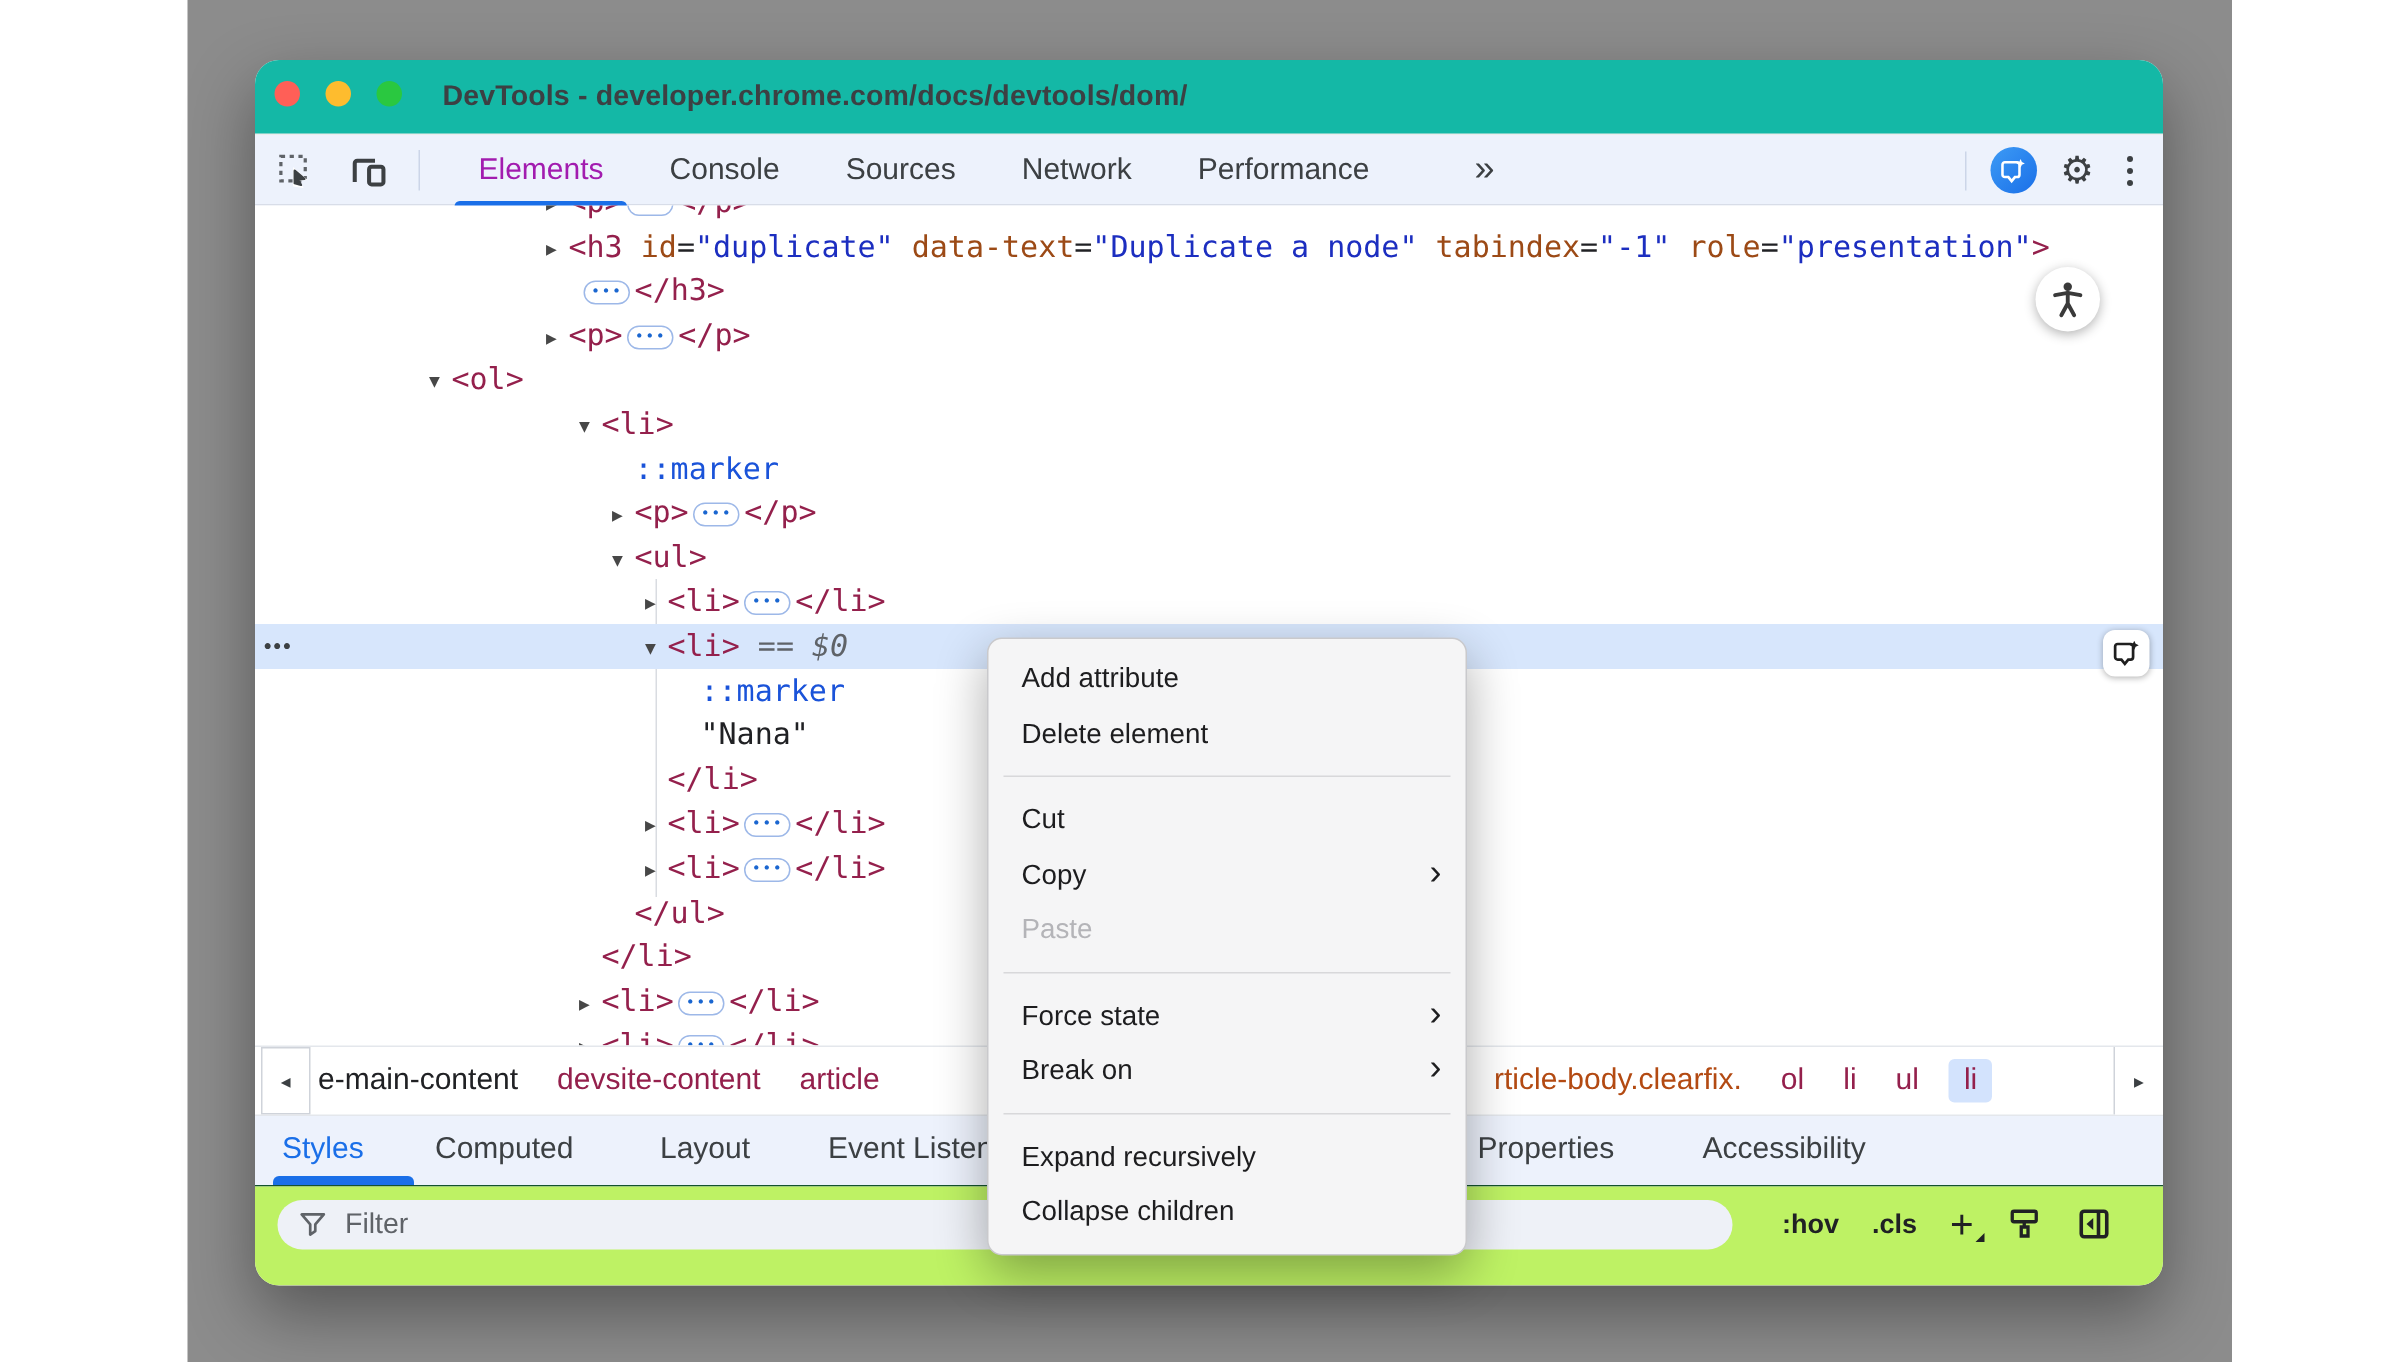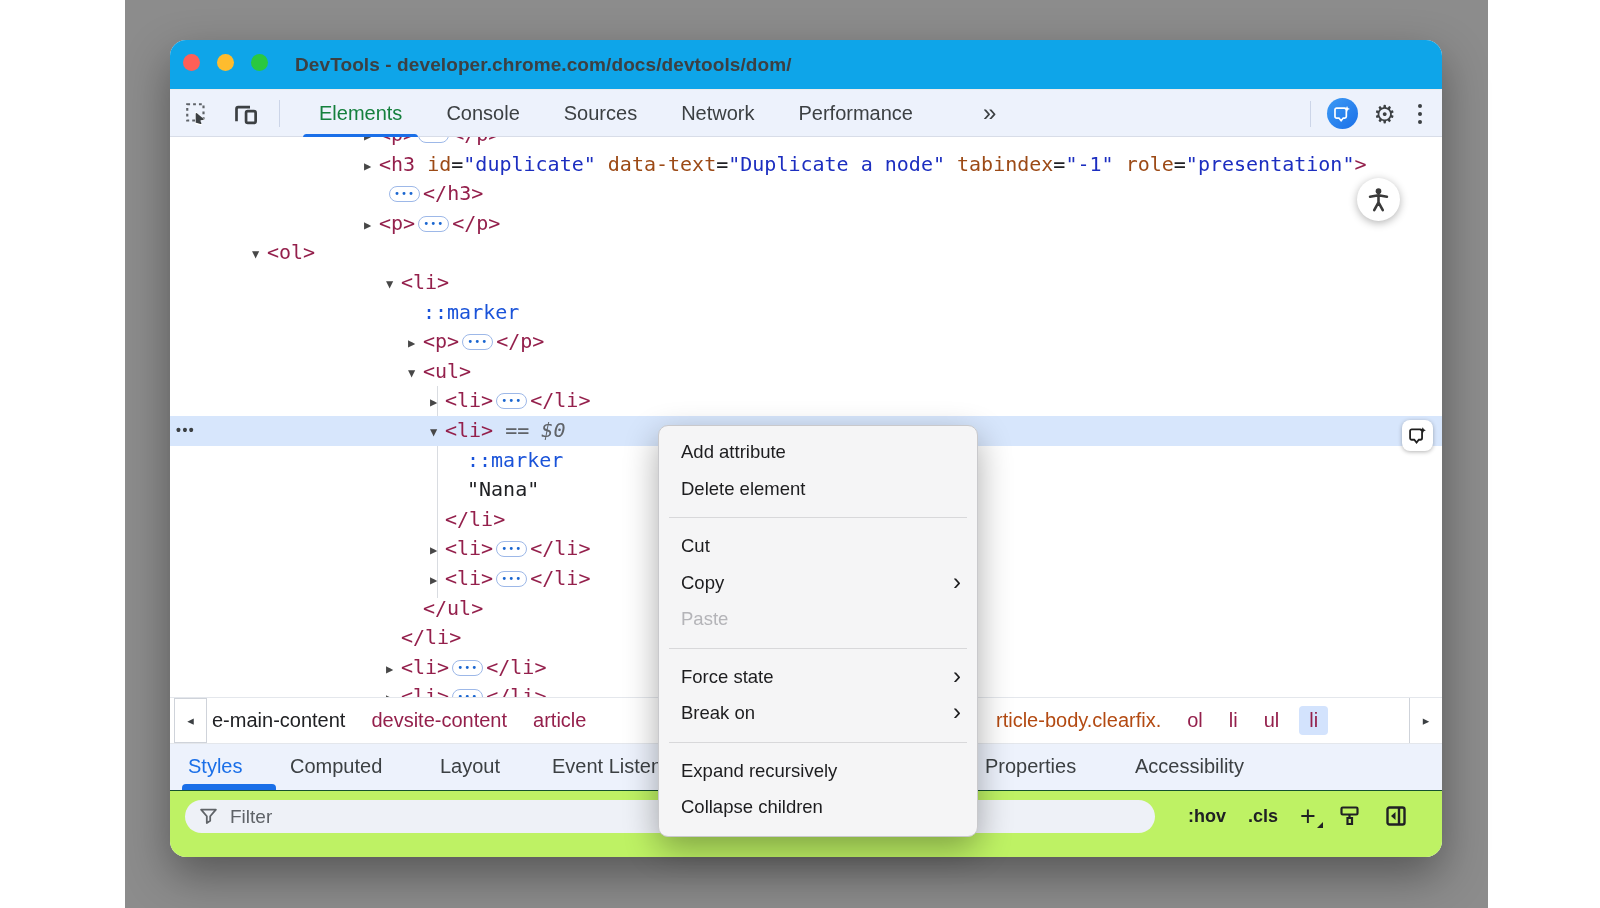--- a/index.html
+++ b/index.html
@@ -7,33 +7,33 @@
     font-family:"Liberation Sans", sans-serif; }
   #stage { position:relative; width:1600px; height:908px; }
 
   .backdrop { position:absolute; left:125px; top:0; width:1363px; height:908px; background:#8c8c8c; }
 
   
   .window { position:absolute; left:170px; top:40px; width:1272px; height:817px;
     background:#fff; border-radius:16px; overflow:hidden;
     box-shadow:0 18px 45px rgba(0,0,0,.38); }
 
-  .titlebar { position:relative; height:50px; background:#0ea5e9; border-bottom:1px solid #ececec; }
+  .titlebar { position:relative; height:50px; background:#14b8a6; border-bottom:1px solid #ececec; }
   .tl { position:absolute; top:14px; width:17px; height:17px; border-radius:50%; }
   .tl.red{ left:13px; background:#ff5f57; } .tl.yellow{ left:47px; background:#febc2e; }
   .tl.green{ left:81px; background:#2ac840; }
   .wtitle { position:absolute; left:125px; top:0; line-height:50px; font-size:19px; font-weight:700; color:#3c4043; letter-spacing:.1px; }
 
   
   .toolbar { position:relative; height:47px; background:#edf2fc; border-bottom:1px solid #d8dde8; }
   .tb-ic { position:absolute; top:9px; width:30px; height:30px; display:flex; align-items:center; justify-content:center; cursor:pointer; }
   .tb-div { position:absolute; width:1px; background:#ccd5e8; }
   #tabs { position:absolute; left:132px; top:0; height:47px; display:flex; }
   .ttab { position:relative; padding:0 17px; margin-right:10px; line-height:47px; font-size:20px; color:#3c4043; cursor:pointer; white-space:nowrap; }
-  .ttab.active { color:#15803d; font-weight:500; }
+  .ttab.active { color:#a21caf; font-weight:500; }
   .ttab.active::after { content:""; position:absolute; left:1px; right:1px; bottom:-4px; height:7px; border-radius:4px; background:#1a6fe8; }
   .moretabs { position:absolute; left:813px; top:0; line-height:45px; font-size:24px; color:#3c4043; cursor:pointer; }
   .right-ics { position:absolute; right:14px; top:8px; display:flex; align-items:center; gap:16px; }
   .gear { font-size:25px; color:#3c4043; line-height:30px; cursor:pointer; }
   .kebab { display:flex; flex-direction:column; gap:4px; padding:4px 6px; cursor:pointer; }
   .kebab i { width:4px; height:4px; border-radius:50%; background:#3c4043; }
   .ai-circ { width:31px; height:31px; border-radius:50%; background:linear-gradient(135deg,#3d9bf5,#1a6fe8); display:flex; align-items:center; justify-content:center; cursor:pointer; }
 
   
   .tree { position:absolute; left:0; top:97px; width:100%; height:560px; overflow:hidden;
@@ -149,21 +149,21 @@
           </span>
       </div>
     </div>
 
     <div class="tree" id="tree">
       <div class="guide"></div>
     <div class="trow clip" style="padding-left: 194px;"><span class="arr">▶</span><span class="tk-tag">&lt;p&gt;</span><span class="tk-ell">•••</span><span class="tk-tag">&lt;/p&gt;</span></div>
         <div class="trow" style="padding-left: 194px;"><span class="arr">▶</span><span class="tk-tag">&lt;h3</span><span class="tk-pun"> </span><span class="tk-attr">id</span><span class="tk-pun">=</span><span class="tk-val">"duplicate"</span><span class="tk-pun"> </span><span class="tk-attr">data-text</span><span class="tk-pun">=</span><span class="tk-val">"Duplicate a node"</span><span class="tk-pun"> </span><span class="tk-attr">tabindex</span><span class="tk-pun">=</span><span class="tk-val">"-1"</span><span class="tk-pun"> </span><span class="tk-attr">role</span><span class="tk-pun">=</span><span class="tk-val">"presentation"</span><span class="tk-tag">&gt;</span></div>
         <div class="trow cont" style="padding-left: 194px;"><span class="arr">&nbsp;</span><span class="tk-ell">•••</span><span class="tk-tag">&lt;/h3&gt;</span></div>
         <div class="trow" style="padding-left: 194px;"><span class="arr">▶</span><span class="tk-tag">&lt;p&gt;</span><span class="tk-ell">•••</span><span class="tk-tag">&lt;/p&gt;</span></div>
-        <div class="trow" style="padding-left: 82px;"><span class="arr">▼</span><span class="tk-tag">&lt;ol&gt;</span></div>
+        <div class="trow" style="padding-left: 116px;"><span class="arr">▼</span><span class="tk-tag">&lt;ol&gt;</span></div>
         <div class="trow" style="padding-left: 216px;"><span class="arr">▼</span><span class="tk-tag">&lt;li&gt;</span></div>
         <div class="trow" style="padding-left: 238px;"><span class="arr">&nbsp;</span><span class="tk-pseudo">::marker</span></div>
         <div class="trow" style="padding-left: 238px;"><span class="arr">▶</span><span class="tk-tag">&lt;p&gt;</span><span class="tk-ell">•••</span><span class="tk-tag">&lt;/p&gt;</span></div>
         <div class="trow" style="padding-left: 238px;"><span class="arr">▼</span><span class="tk-tag">&lt;ul&gt;</span></div>
         <div class="trow" style="padding-left: 260px;"><span class="arr">▶</span><span class="tk-tag">&lt;li&gt;</span><span class="tk-ell">•••</span><span class="tk-tag">&lt;/li&gt;</span></div>
         <div class="trow sel" style="padding-left: 260px;"><span class="arr">▼</span><span class="tk-tag">&lt;li&gt;</span><span class="tk-eq"> == </span><span class="tk-dollar">$0</span><span class="gutterdots">•••</span></div>
         <div class="trow" style="padding-left: 282px;"><span class="arr">&nbsp;</span><span class="tk-pseudo">::marker</span></div>
         <div class="trow" style="padding-left: 282px;"><span class="arr">&nbsp;</span><span class="tk-txt">"Nana"</span></div>
         <div class="trow" style="padding-left: 260px;"><span class="arr">&nbsp;</span><span class="tk-tag">&lt;/li&gt;</span></div>
         <div class="trow" style="padding-left: 260px;"><span class="arr">▶</span><span class="tk-tag">&lt;li&gt;</span><span class="tk-ell">•••</span><span class="tk-tag">&lt;/li&gt;</span></div>

